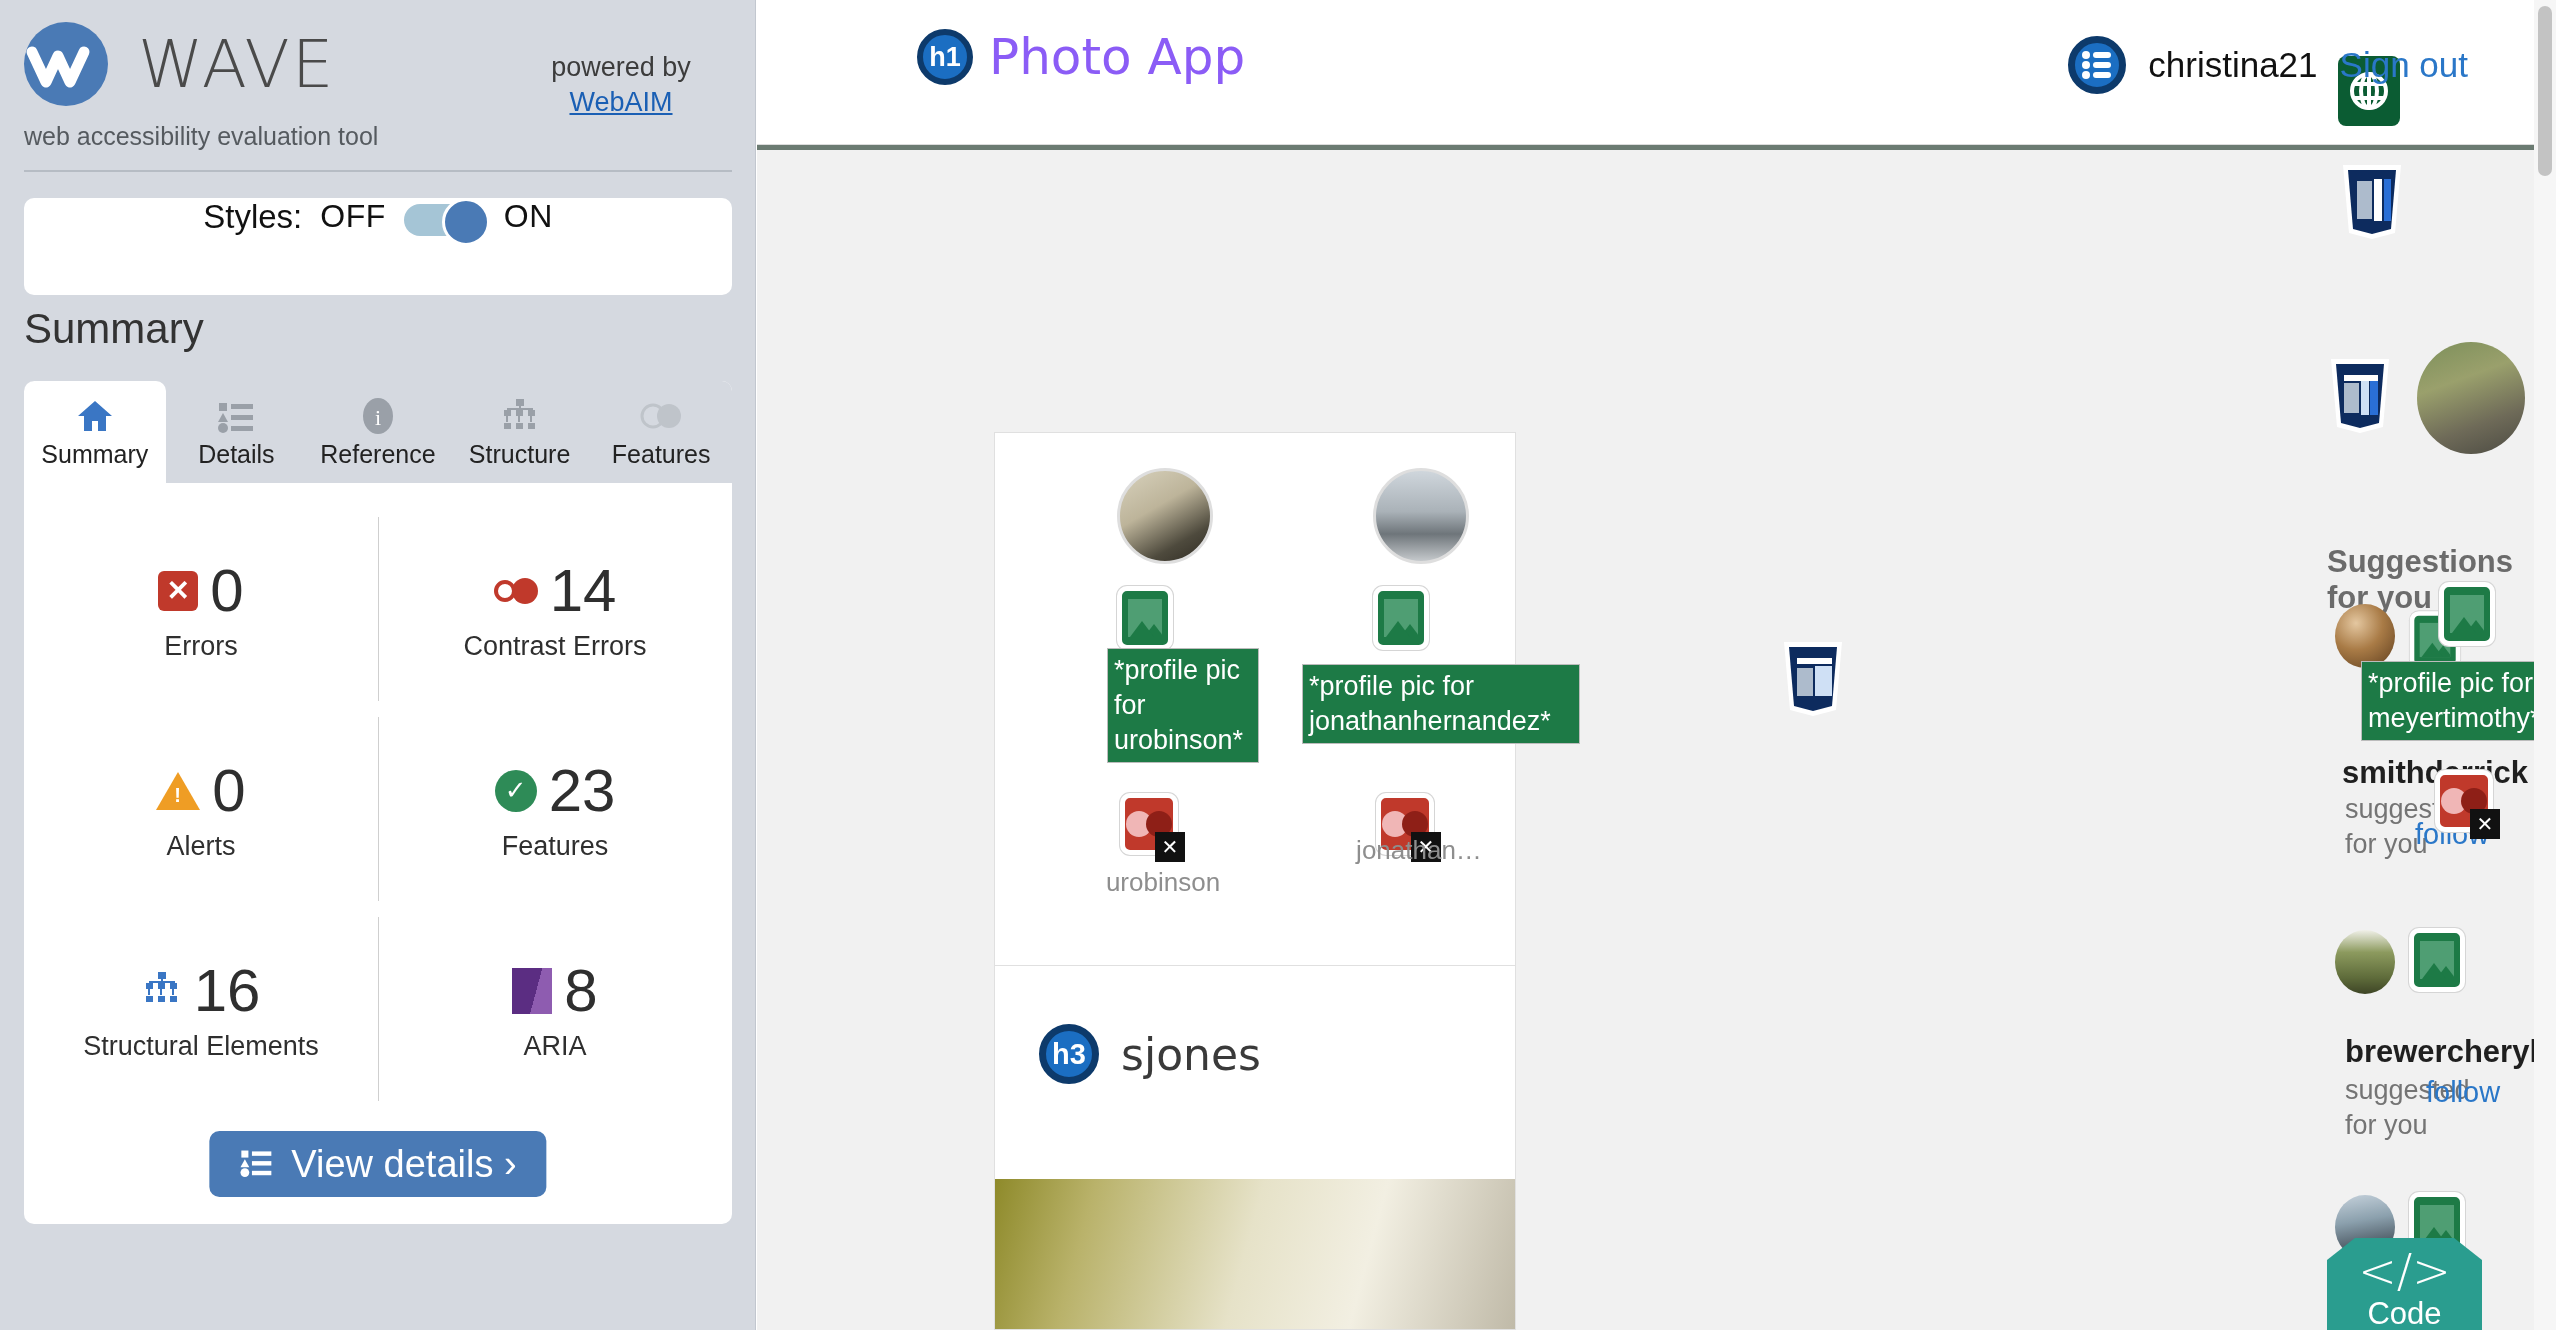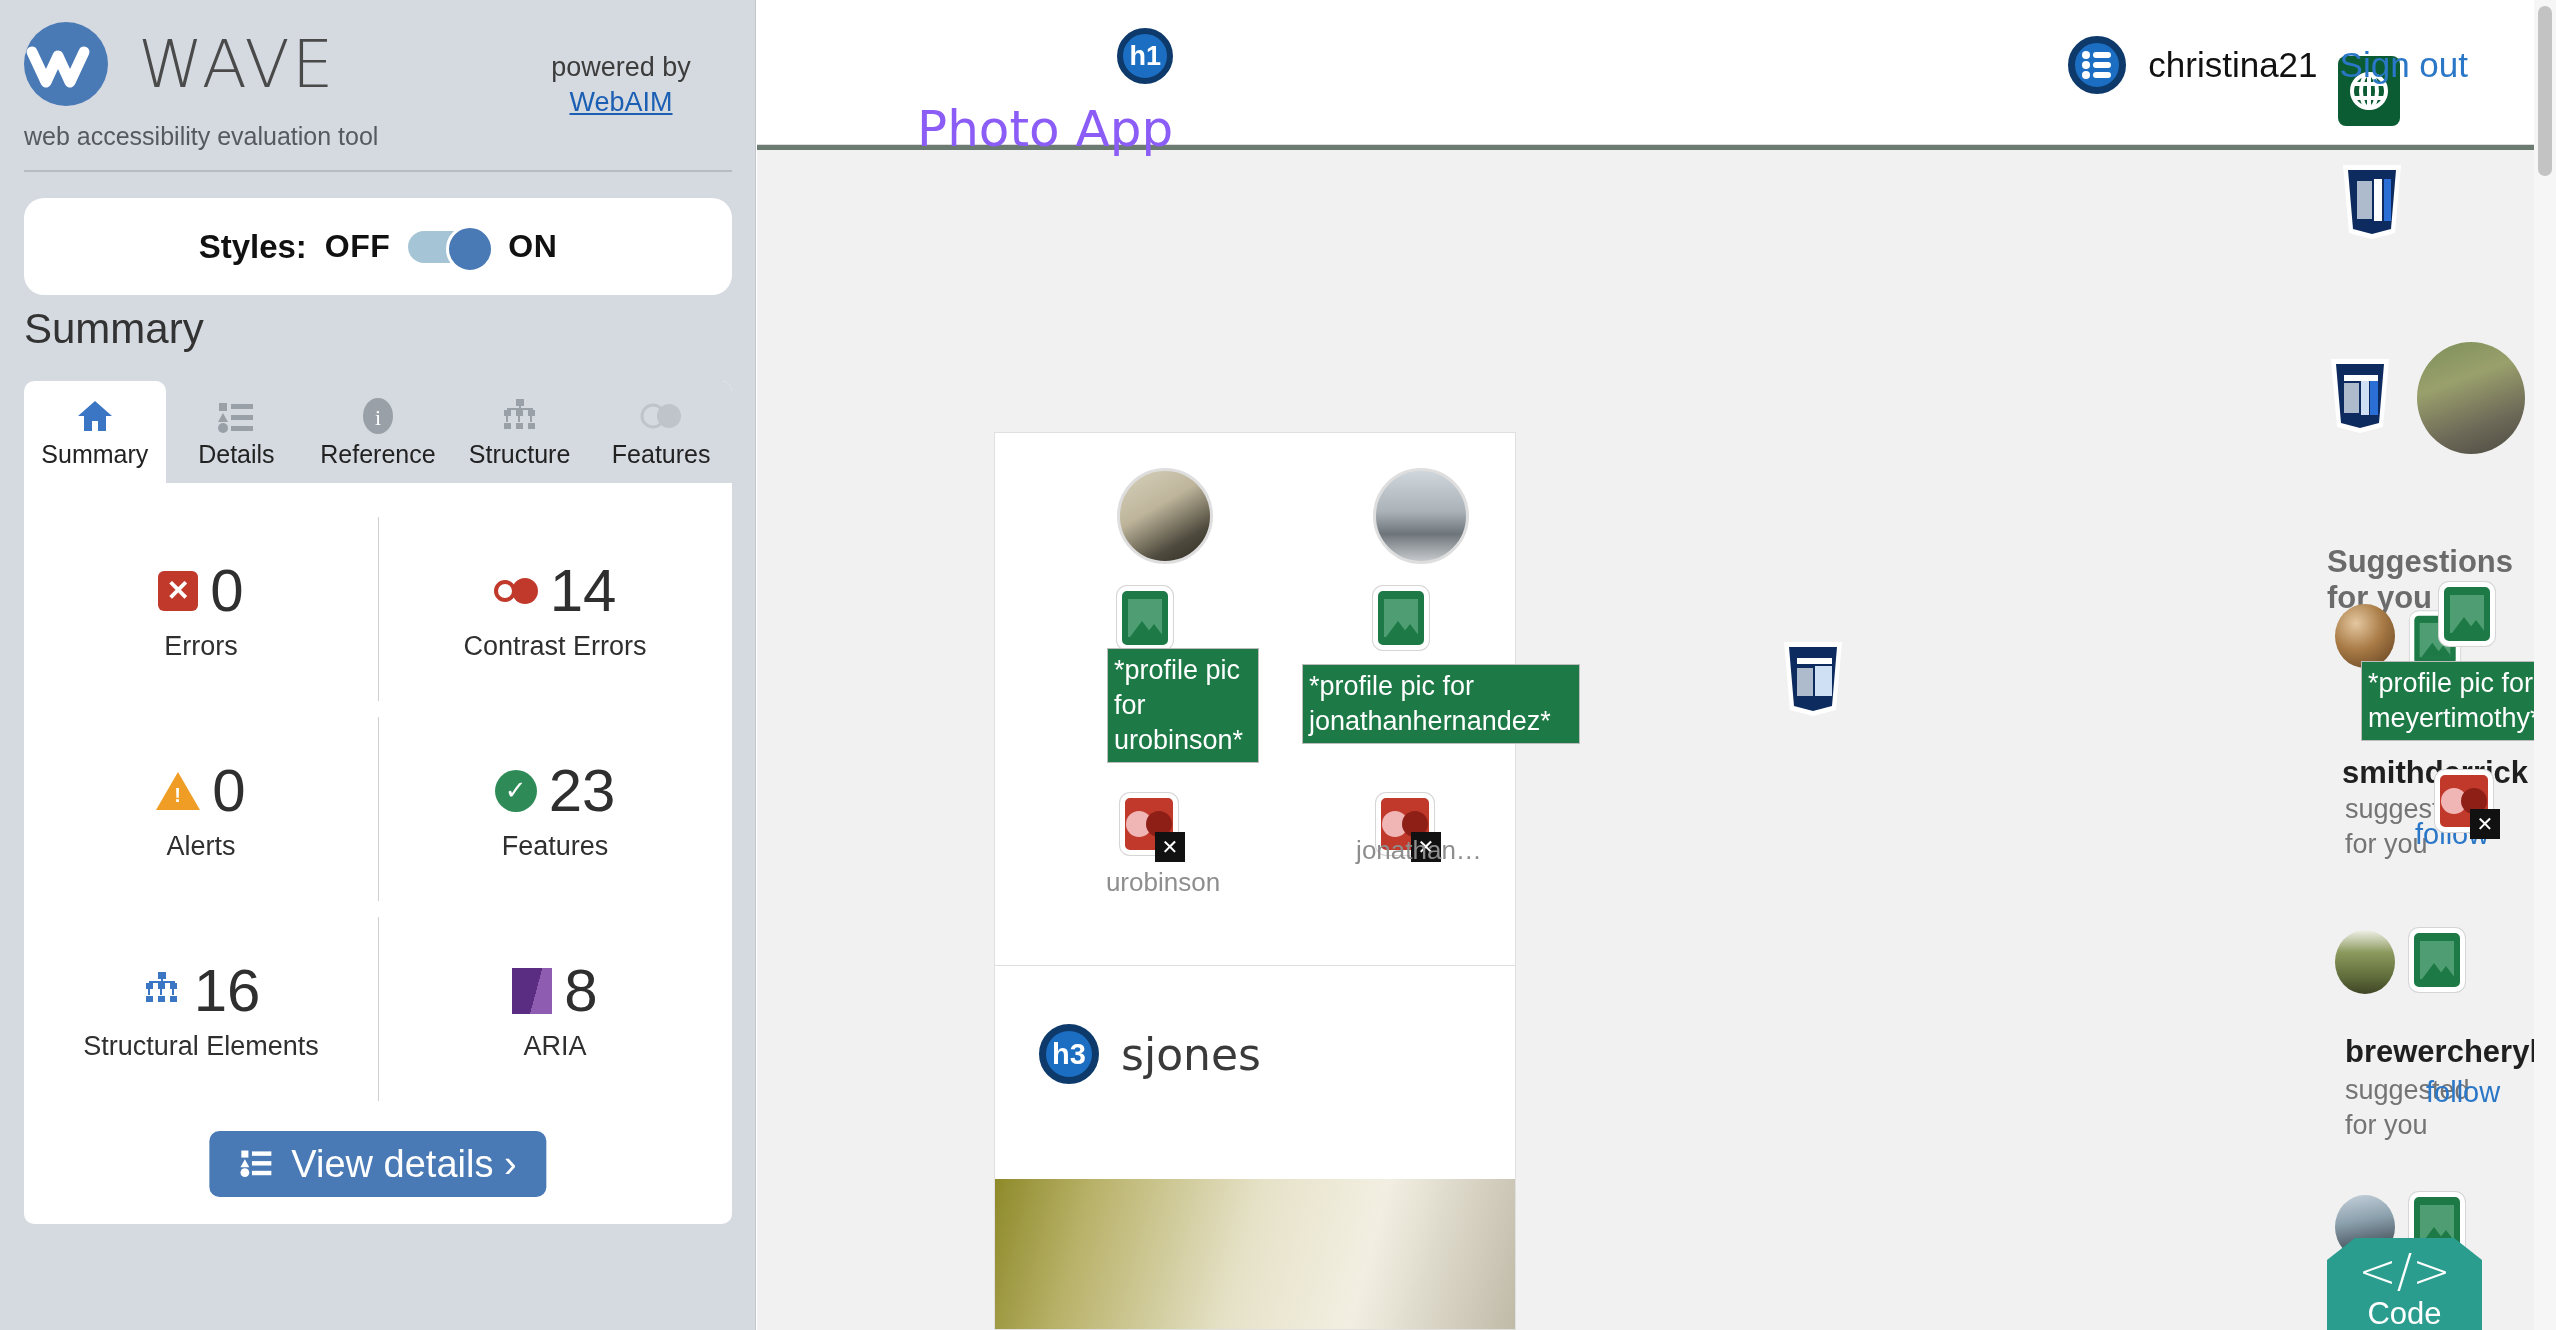--- a/index.html
+++ b/index.html
@@ -24,22 +24,22 @@
   .wave-mark svg { position: absolute; left: 0; top: 0; }
   .wave-word { font-size: 66px; color: #4a4a4a; letter-spacing: 2px; margin-left: 30px; font-weight: 300; font-family: "DejaVu Sans", sans-serif; }
   .wave-tag { position: absolute; left: 24px; top: 122px; font-size: 25px; color: #555a5f; }
   .powered { position: absolute; left: 516px; top: 52px; text-align: center; width: 210px; }
   .powered .pb { font-size: 27px; color: #3c3c3c; display:block; }
   .powered .wa { font-size: 27px; color: #1a5fb4; text-decoration: underline; display:block; margin-top: 4px; }
   .wave-rule { position: absolute; left: 24px; top: 170px; width: 708px; height: 2px; background: #b6bcc4; }
 
   .styles-card {
     position: absolute; left: 24px; top: 198px; width: 708px; height: 97px;
-    background: #fff; border-radius: 20px;
-    display: flex; align-items: center; justify-content: center; gap: 18px; font-weight: bold;
+    background: #fff; border-radius: 10px;
+    display: flex; justify-content: center; gap: 18px;
   }
   .styles-label { font-size: 33px; color: #111; }
   .tg-off, .tg-on { font-size: 32px; color: #111; letter-spacing: .5px; }
   .switch { position: relative; width: 82px; height: 44px; }
   .switch .track { position: absolute; left: 0; top: 6px; width: 82px; height: 32px; border-radius: 16px; background: #a5c5d6; }
   .switch .knob { position: absolute; left: 38px; top: 0; width: 48px; height: 48px; border-radius: 50%; background: #4a7ab5; border: 3px solid #fff; }
 
   .summary-title { position: absolute; left: 24px; top: 305px; font-size: 42px; color: #333; font-weight: 400; }
 
   .panel-body {
@@ -80,21 +80,21 @@
   
   #app {
     position: absolute; left: 757px; top: 0; right: 0; height: 1330px;
     background: #f1f1f1; overflow: hidden;
   }
   .app-header {
     position: absolute; left: 0; top: 0; width: 100%; height: 145px;
     background: #fff; border-bottom: 1px solid #dcdcdc;
   }
   .app-header .sep-line { position:absolute; left:0; bottom:-6px; width:100%; height:5px; background:#6b7b72; }
-  .brand { position: absolute; left: 160px; top: 28px; display: flex; align-items: flex-end; gap: 16px; flex-direction: column; }
+  .brand { position: absolute; left: 160px; top: 28px; display: flex; align-items: center; gap: 16px; }
   .brand-title { font-size: 50px; color: #8b5cf6; font-family: "DejaVu Sans", sans-serif; }
   .globe-badge {
     position: absolute; left: 1581px; top: 56px;
     width: 62px; height: 70px; background: #0b5c33; border-radius: 8px;
     display:flex; align-items:center; justify-content:center;
   }
   .account { position: absolute; right: 88px; top: 36px; display: flex; align-items: center; gap: 22px; }
   .account .uname { font-size: 35px; color: #111; }
   .account .signout { font-size: 35px; color: #2a77c8; cursor: pointer; }
 

